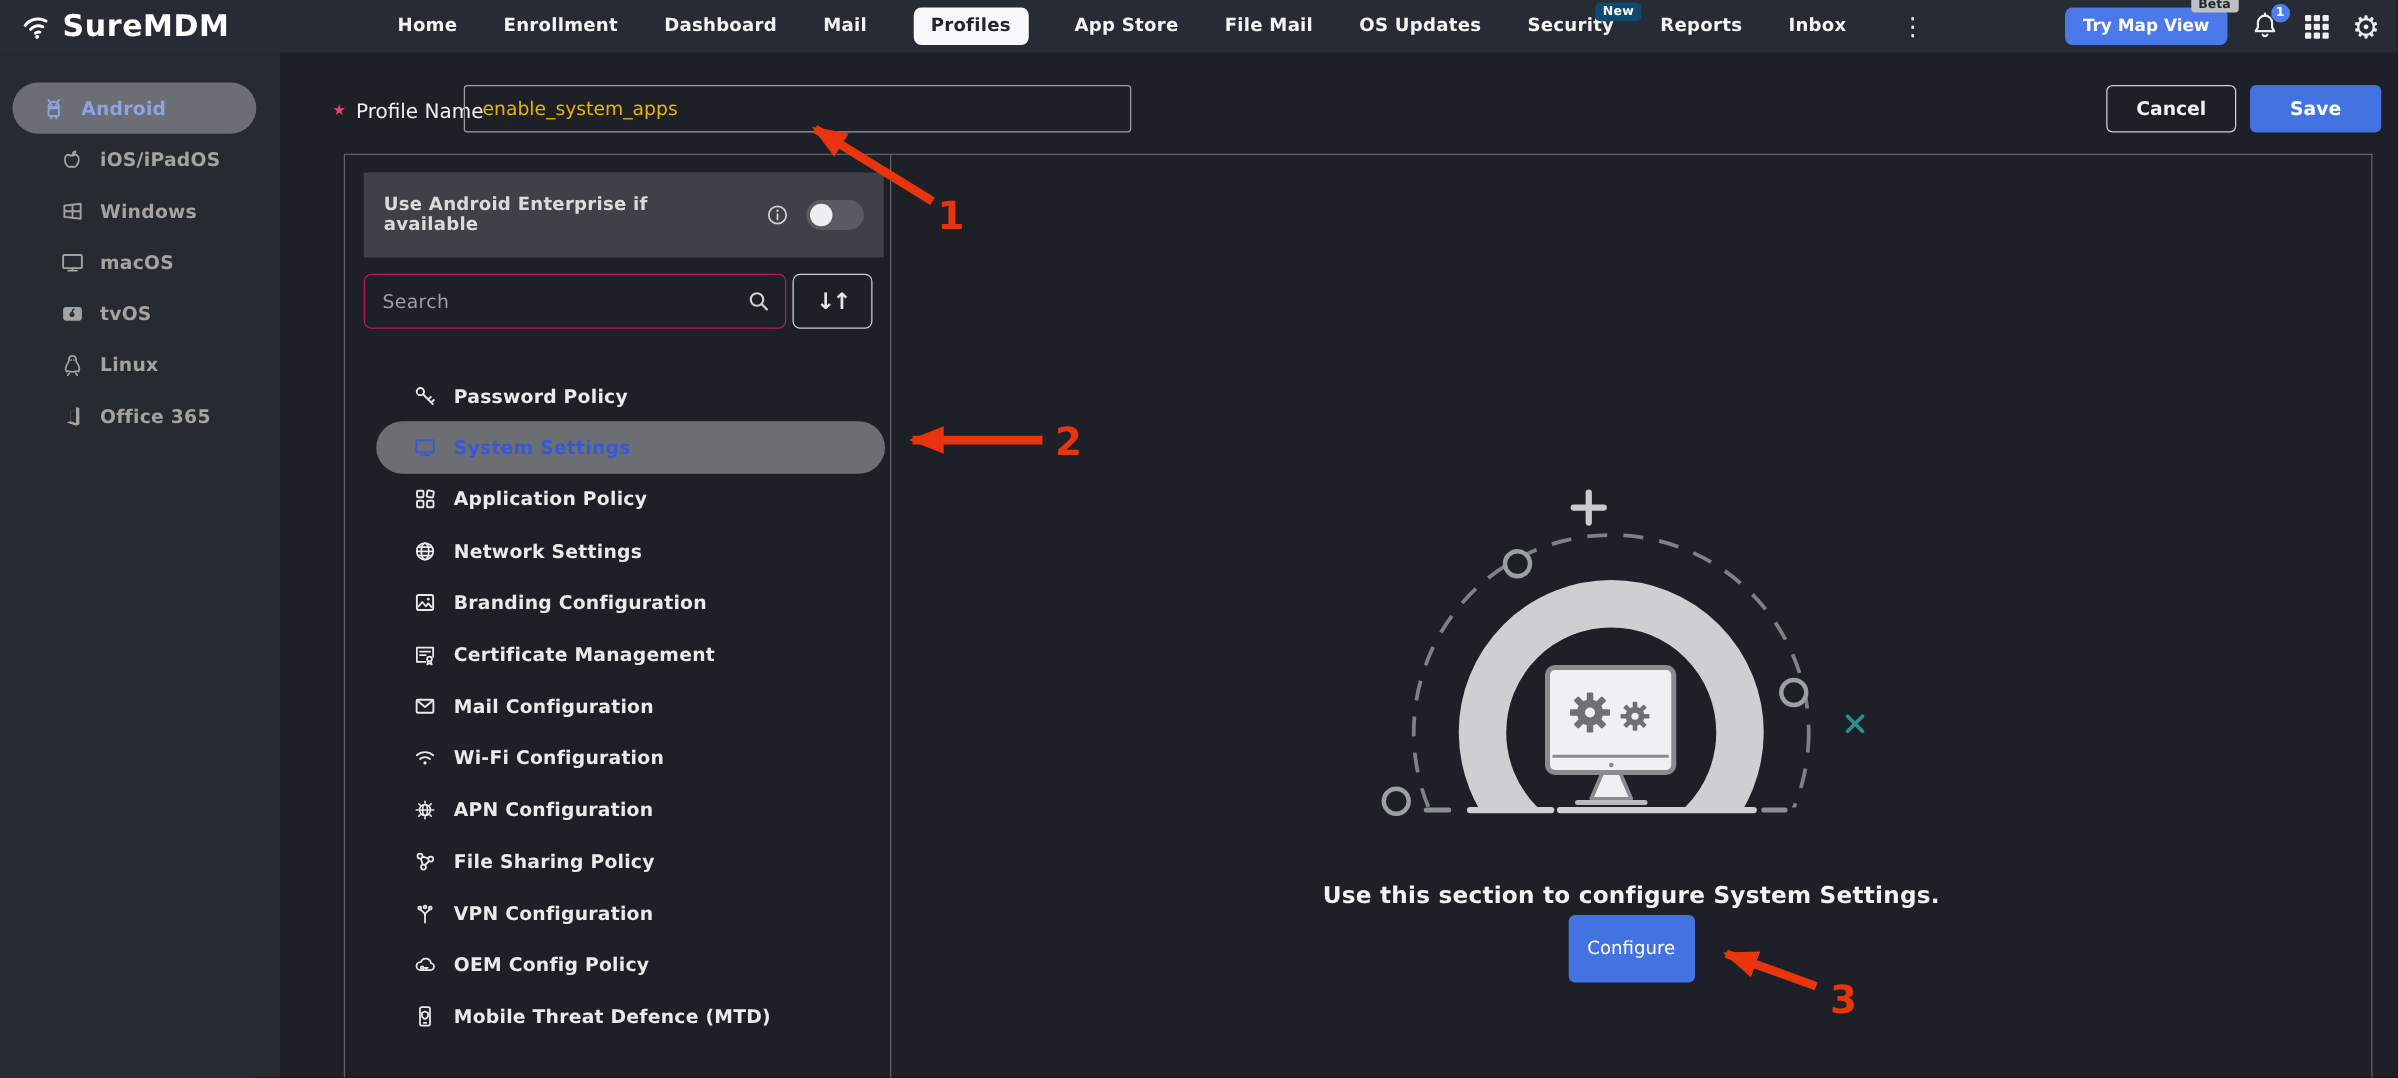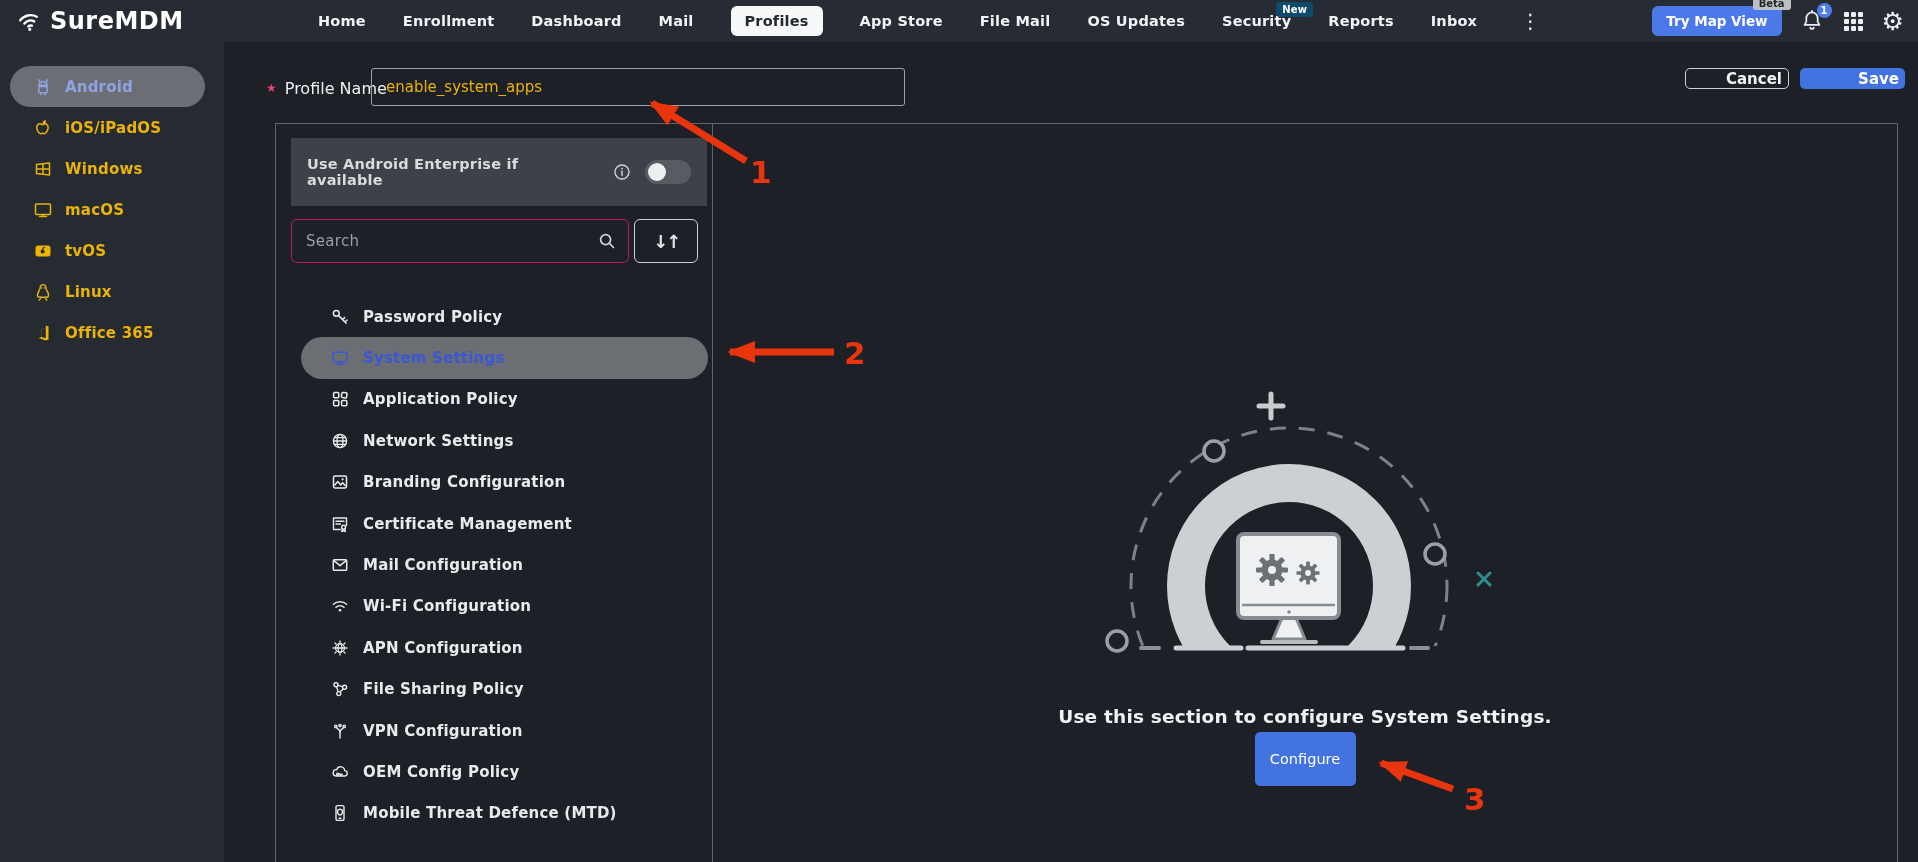--- a/index.html
+++ b/index.html
@@ -19,30 +19,30 @@
   .map-btn{position:relative;background:#4b79ea;color:#fff;border:none;border-radius:6px;height:30px;padding:0 14px;font-size:13.5px;font-weight:600;cursor:pointer;}
   .beta-badge{position:absolute;top:-9px;right:-9px;background:#bcc0c5;color:#24272c;font-size:10px;font-weight:bold;padding:1px 6px;border-radius:3px;}
   .bell-wrap{position:relative;width:24px;height:24px;cursor:pointer;}
   .bell-badge{position:absolute;top:-6px;right:-7px;min-width:15px;height:15px;border-radius:8px;background:#4f7df0;color:#fff;font-size:10px;font-weight:bold;display:flex;align-items:center;justify-content:center;padding:0 3px;}
   .grid-ic{display:grid;grid-template-columns:repeat(3,5px);grid-gap:2px;cursor:pointer;}
   .grid-ic span{width:5px;height:5px;background:#eceef0;border-radius:1px;}
   .gear-ic{color:#eceef0;font-size:25px;line-height:1;cursor:pointer;}
 
   
   .sidebar{position:absolute;left:0;top:42px;width:224px;bottom:0;background:#262a31;padding-top:24px;}
-  .side-item{height:41px;display:flex;align-items:center;gap:12px;padding-left:33px;color:#eab308;font-size:15px;font-weight:600;letter-spacing:.2px;cursor:pointer;}
+  .side-item{height:41px;display:flex;align-items:center;gap:12px;padding-left:48px;color:#a3a3a3;font-size:15px;font-weight:600;letter-spacing:.2px;cursor:pointer;}
   .side-item svg{flex:0 0 auto;}
   .side-item.selected{margin:0 19px 0 10px;padding-left:23px;border-radius:21px;background:#6b6f75;color:#8fa3e3;}
 
   
   .toolbar{position:absolute;left:224px;top:42px;right:0;height:81px;}
   .pn-label{position:absolute;left:42px;top:27px;height:38px;display:flex;align-items:center;gap:8px;color:#eef0f2;font-size:16px;font-weight:500;}
   .req-star{color:#e8446e;font-size:12px;}
   .pn-input{position:absolute;left:147px;top:26px;width:534px;height:38px;background:transparent;border:1px solid #9da0a4;border-radius:3px;color:#eab308;font-size:15px;padding:0 14px;outline:none;}
-  .btn{height:21px;border-radius:5px;font-size:15px;font-weight:600;cursor:pointer;text-align:right;}
+  .btn{height:38px;border-radius:5px;font-size:15px;font-weight:600;cursor:pointer;}
   .cancel-btn{position:absolute;top:26px;right:129px;width:104px;background:transparent;border:1px solid #ced1d5;color:#f0f2f4;}
   .save-btn{position:absolute;top:26px;right:13px;width:105px;background:#4373e0;border:none;color:#fff;}
 
   
   .panel{position:absolute;left:275px;top:123px;right:20px;bottom:-3px;border:1px solid #60646a;}
   .left-col{position:absolute;left:0;top:0;width:437px;bottom:0;border-right:1px solid #60646a;}
   .toggle-row{position:absolute;left:15px;right:5px;top:14px;height:68px;background:#3e4147;display:flex;align-items:center;gap:14px;padding:0 16px;}
   .toggle-label{color:#d9dbdd;font-size:14.5px;font-weight:600;letter-spacing:.2px;}
   .switch{width:46px;height:24px;border-radius:12px;background:#585c62;position:relative;cursor:pointer;flex:0 0 auto;}
   .knob{position:absolute;left:3px;top:3px;width:18px;height:18px;border-radius:50%;background:#eceef0;}

